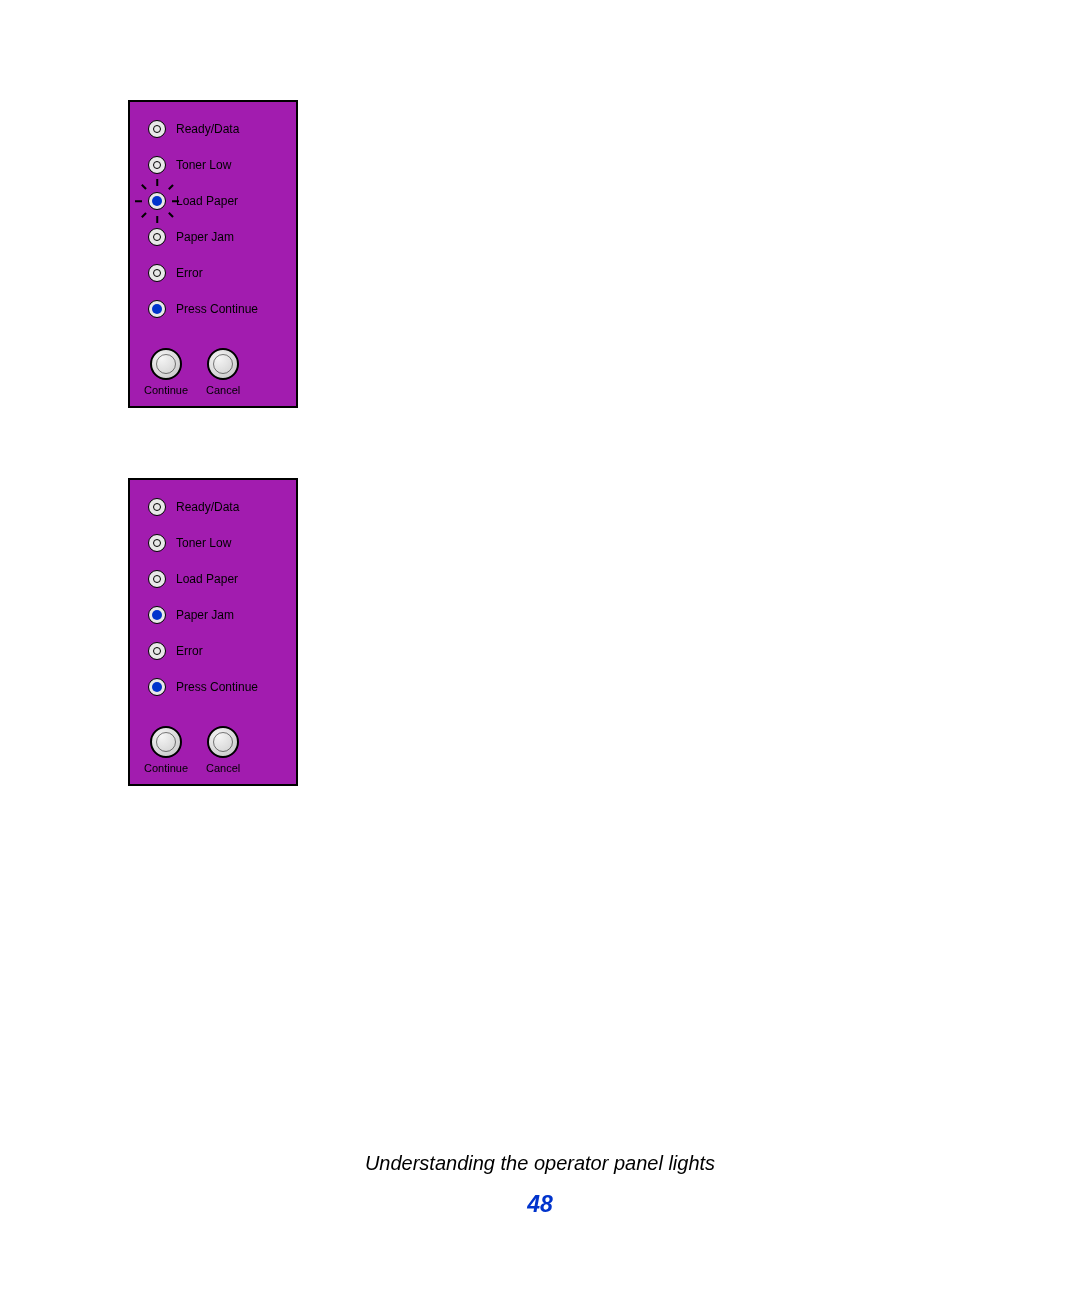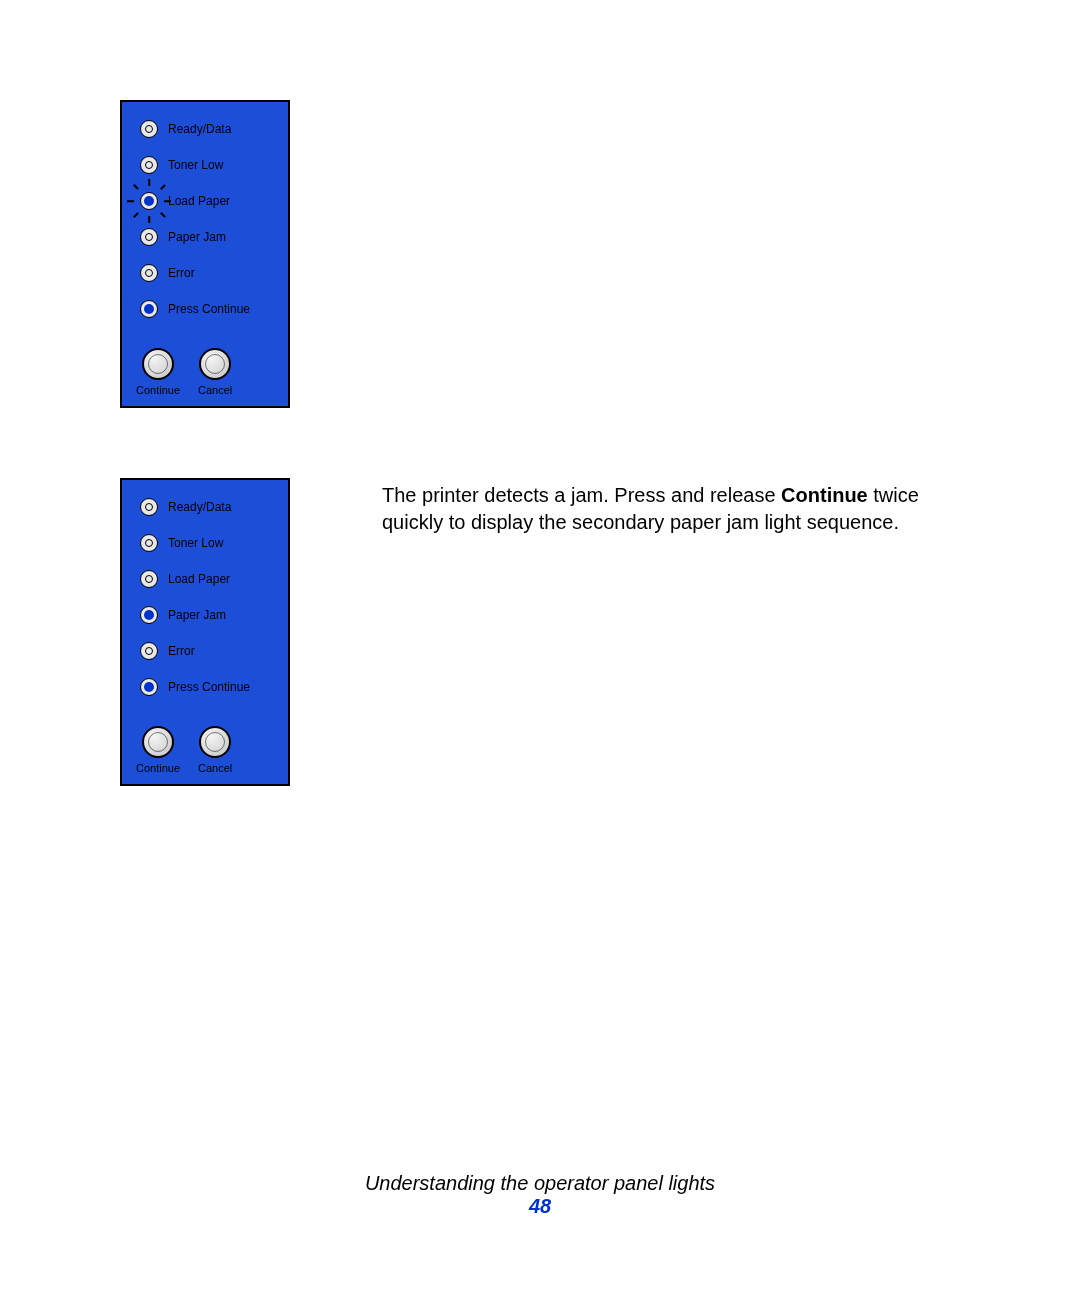--- a/index.html
+++ b/index.html
@@ -17,24 +17,25 @@
     padding: 100px 100px 40px 120px;
   }
   .row {
     display: flex;
     align-items: flex-start;
     gap: 92px;
     margin-bottom: 70px;
   }
   .panel {
     width: 170px;
-    background: #1d4ed8;
+    background: #a21caf;
     border: 2px solid #000;
     padding: 16px 10px 10px 10px;
     flex-shrink: 0;
+    margin-left: 8px;
   }
   .light-row {
     display: flex;
     align-items: center;
     gap: 8px;
     margin-bottom: 14px;
     position: relative;
   }
   .light-row .label {
     font-size: 12px;
@@ -136,26 +137,26 @@
     position: absolute;
     bottom: 78px;
     left: 0;
     right: 0;
     text-align: center;
   }
   .footer-title {
     font-style: italic;
     font-size: 20px;
     color: #000;
-    margin-bottom: 0;
+    margin-bottom: 16px;
   }
   .page-num {
     font-style: italic;
     font-weight: bold;
-    font-size: 20px;
+    font-size: 23px;
     color: #0033cc;
   }
 </style>
 </head>
 <body>
 
 <div class="page">
 
   <div class="row">
     <div class="panel">
@@ -284,22 +285,19 @@
         <div class="btn-col">
           <div class="round-btn"></div>
           <span class="btn-label">Continue</span>
         </div>
         <div class="btn-col">
           <div class="round-btn"></div>
           <span class="btn-label">Cancel</span>
         </div>
       </div>
     </div>
-    <div class="desc">
-      <span>The printer detects a jam. Press and release </span><b>Continue</b><span> twice quickly to display the secondary paper jam light sequence.</span>
-    </div>
   </div>
 
   <div class="footer">
     <div class="footer-title">Understanding the operator panel lights</div>
     <div class="page-num">48</div>
   </div>
 </div>
 
 </body></html>

